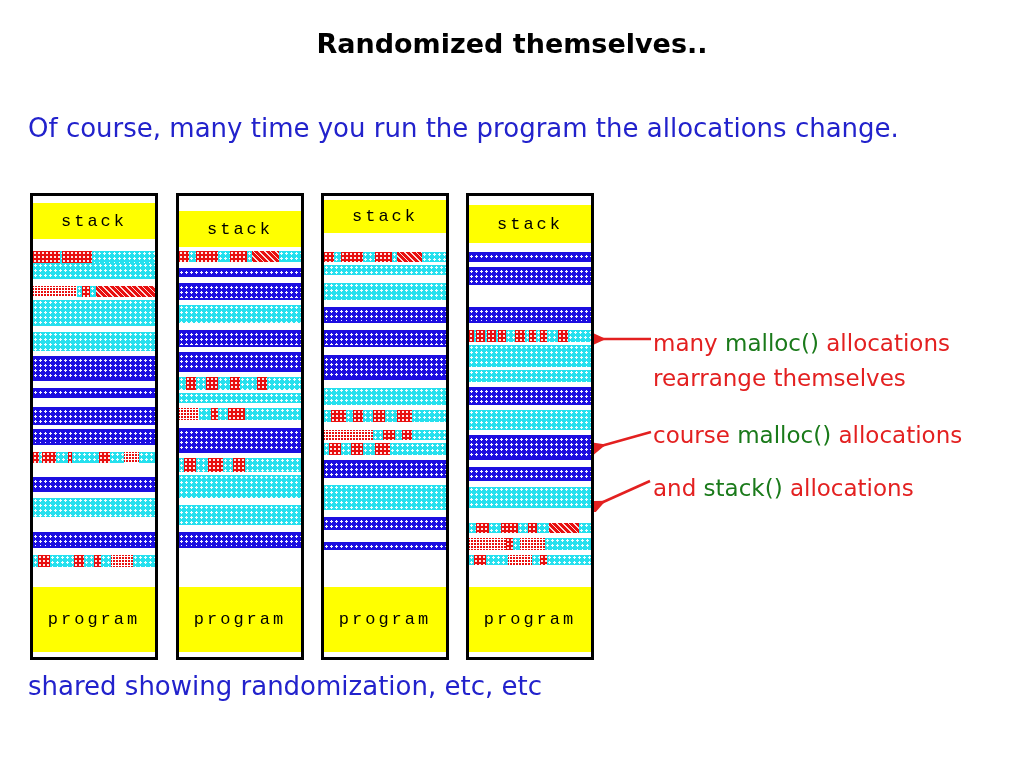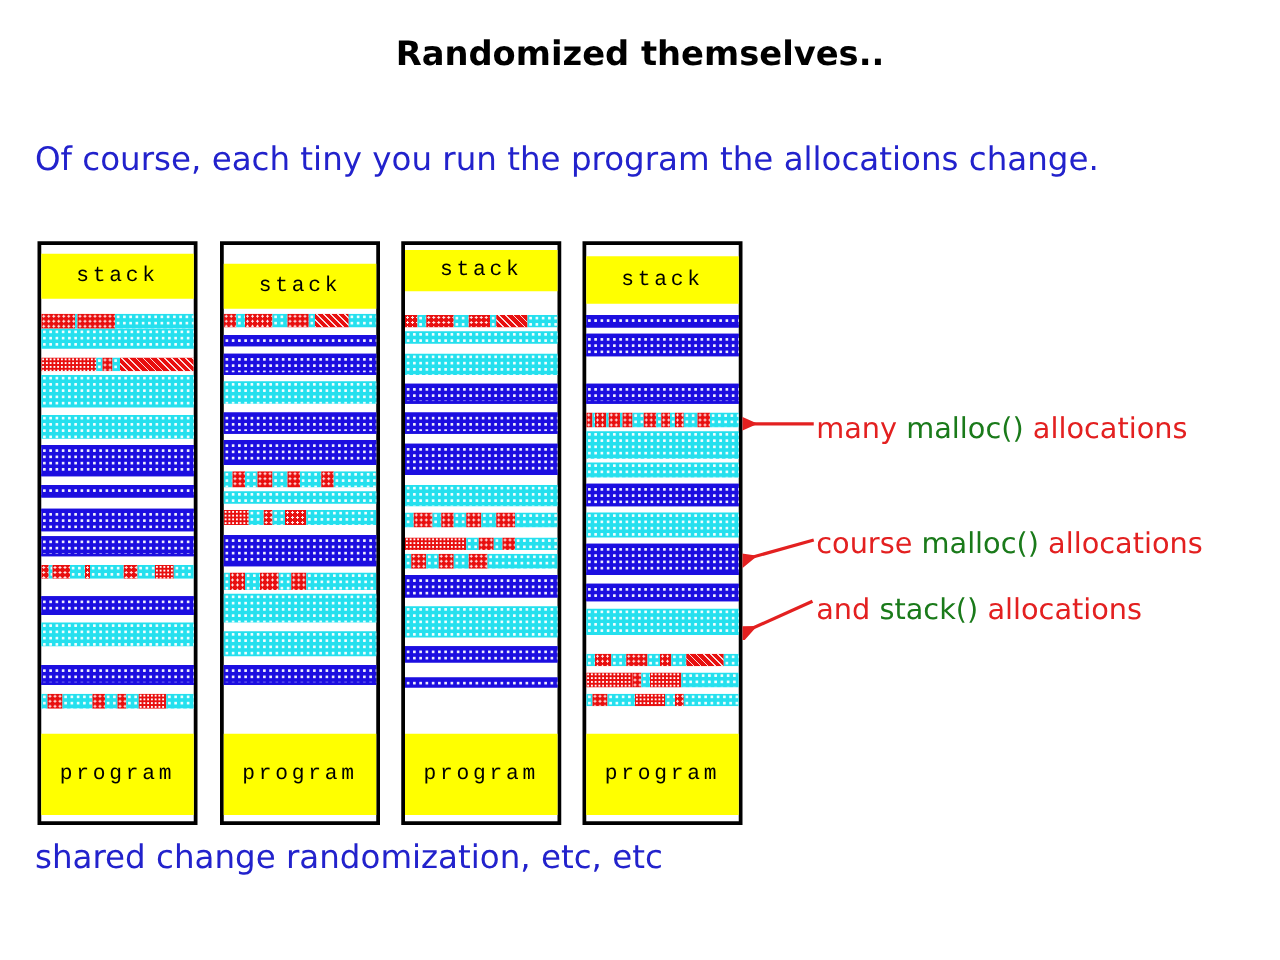--- a/index.html
+++ b/index.html
@@ -72,21 +72,21 @@
   .ann{position:absolute;font-size:23px;line-height:35px;white-space:nowrap;}
   .ann .red{color:var(--red-text);}
   .ann .green{color:var(--green-text);}
   #arrows{position:absolute;left:594px;top:330px;width:62px;height:182px;}
 </style>
 </head>
 <body>
 
 <div class="title">Randomized themselves..</div>
 
-<div class="intro">Of course, each tiny you run the program the allocations change.</div>
+<div class="intro">Of course, many time you run the program the allocations change.</div>
 
 <div id="columns-layer">
     <div class="memcol" style="left: 30px;">
       <div class="band stack" style="top: 7px; height: 36px;">
         <span>stack</span>
       </div>
       <div class="band tiny" style="top: 55px; height: 12px;">
         <i class="seg r" style="width: 22%;"></i>
         <i class="seg c" style="width: 2%;"></i>
         <i class="seg r" style="width: 24%;"></i>
@@ -319,25 +319,26 @@
       <path d="M9,0 L0,4 L9,8 L5,4 Z" fill="#e32020"></path>
     </marker>
   </defs>
   <line x1="57" y1="9" x2="7" y2="9" stroke="#e32020" stroke-width="2.6" marker-end="url(#ah)"></line>
   <line x1="57" y1="102" x2="7" y2="116" stroke="#e32020" stroke-width="2.6" marker-end="url(#ah)"></line>
   <line x1="56" y1="151" x2="7" y2="173" stroke="#e32020" stroke-width="2.6" marker-end="url(#ah)"></line>
 </svg>
 
 <div class="ann" style="left:653px;top:326px">
   <div><span class="red">many </span><span class="green">malloc()</span><span class="red"> allocations</span></div>
+  <div class="red">rearrange themselves</div>
 </div>
 
 <div class="ann" style="left:653px;top:418px">
   <div><span class="red">course </span><span class="green">malloc()</span><span class="red"> allocations</span></div>
 </div>
 
 <div class="ann" style="left:653px;top:471px">
   <div><span class="red">and </span><span class="green">stack()</span><span class="red"> allocations</span></div>
 </div>
 
 <div class="note">
-  <div>shared change randomization, etc, etc</div>
+  <div>shared showing randomization, etc, etc</div>
 </div>
 
 </body></html>

